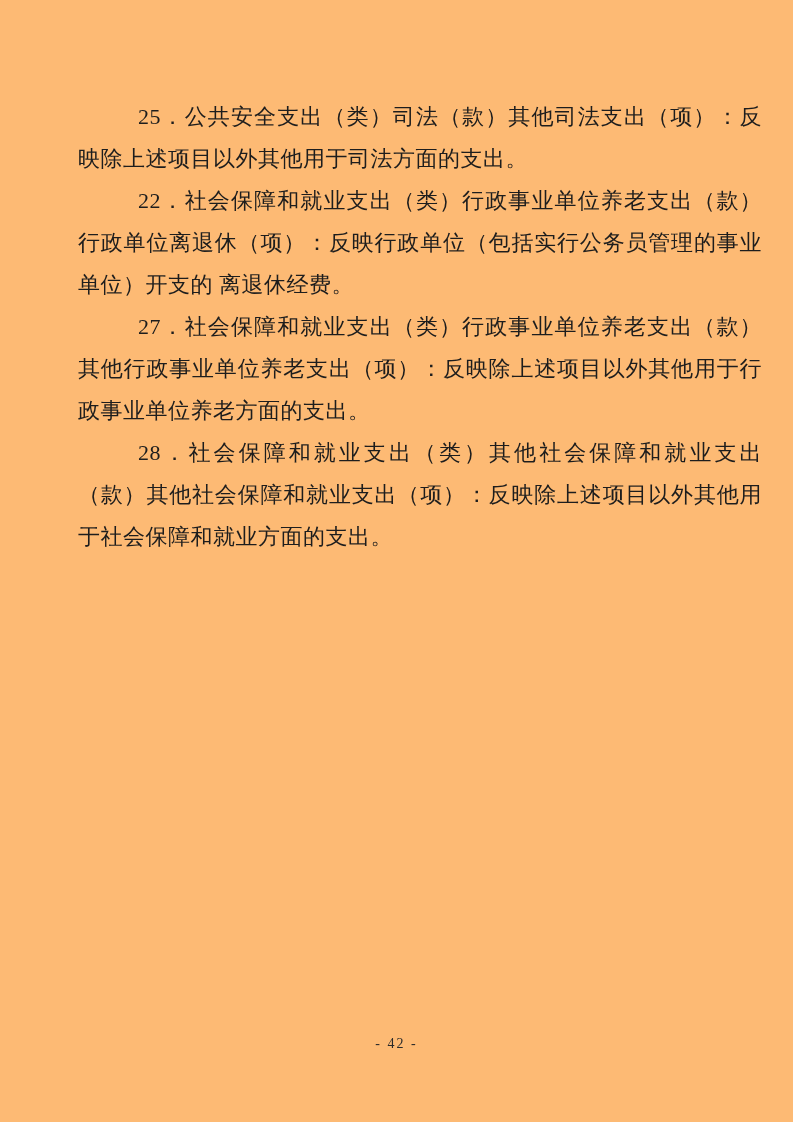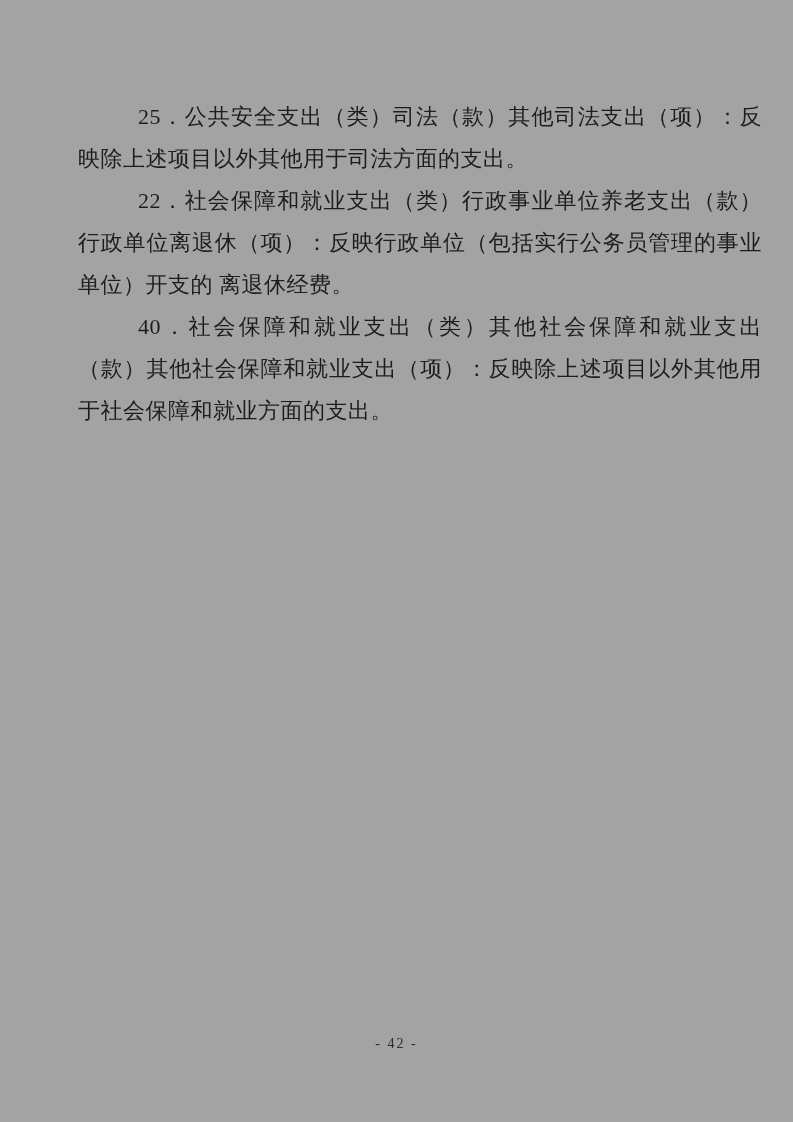--- a/index.html
+++ b/index.html
@@ -10,21 +10,21 @@
   body {
     width: 793px;
     height: 1122px;
     position: relative;
     overflow: hidden;
     font-family: "Liberation Serif", "DejaVu Serif", serif;
   }
   .page {
     position: absolute;
     inset: 0;
-    background: #a3a3a3;
+    background: #fdba74;
   }
   .content {
     position: absolute;
     left: 78px;
     top: 96px;
     width: 684px;
   }
   p.para {
     margin: 0;
     padding: 0;
@@ -53,20 +53,21 @@
   }
 </style>
 </head>
 <body>
 
 <div class="page">
 
   <div class="content">
     <p class="para">25．公共安全支出（类）司法（款）其他司法支出（项）：反映除上述项目以外其他用于司法方面的支出。</p>
     <p class="para">22．社会保障和就业支出（类）行政事业单位养老支出（款）行政单位离退休（项）：反映行政单位（包括实行公务员管理的事业单位）开支的 离退休经费。</p>
-    <p class="para">40．社会保障和就业支出（类）其他社会保障和就业支出（款）其他社会保障和就业支出（项）：反映除上述项目以外其他用于社会保障和就业方面的支出。</p>
+    <p class="para">27．社会保障和就业支出（类）行政事业单位养老支出（款）其他行政事业单位养老支出（项）：反映除上述项目以外其他用于行政事业单位养老方面的支出。</p>
+    <p class="para">28．社会保障和就业支出（类）其他社会保障和就业支出（款）其他社会保障和就业支出（项）：反映除上述项目以外其他用于社会保障和就业方面的支出。</p>
   </div>
 
   <div class="footer">
     <span class="page-number">- 42 -</span>
   </div>
 
 </div>
 
 </body></html>

